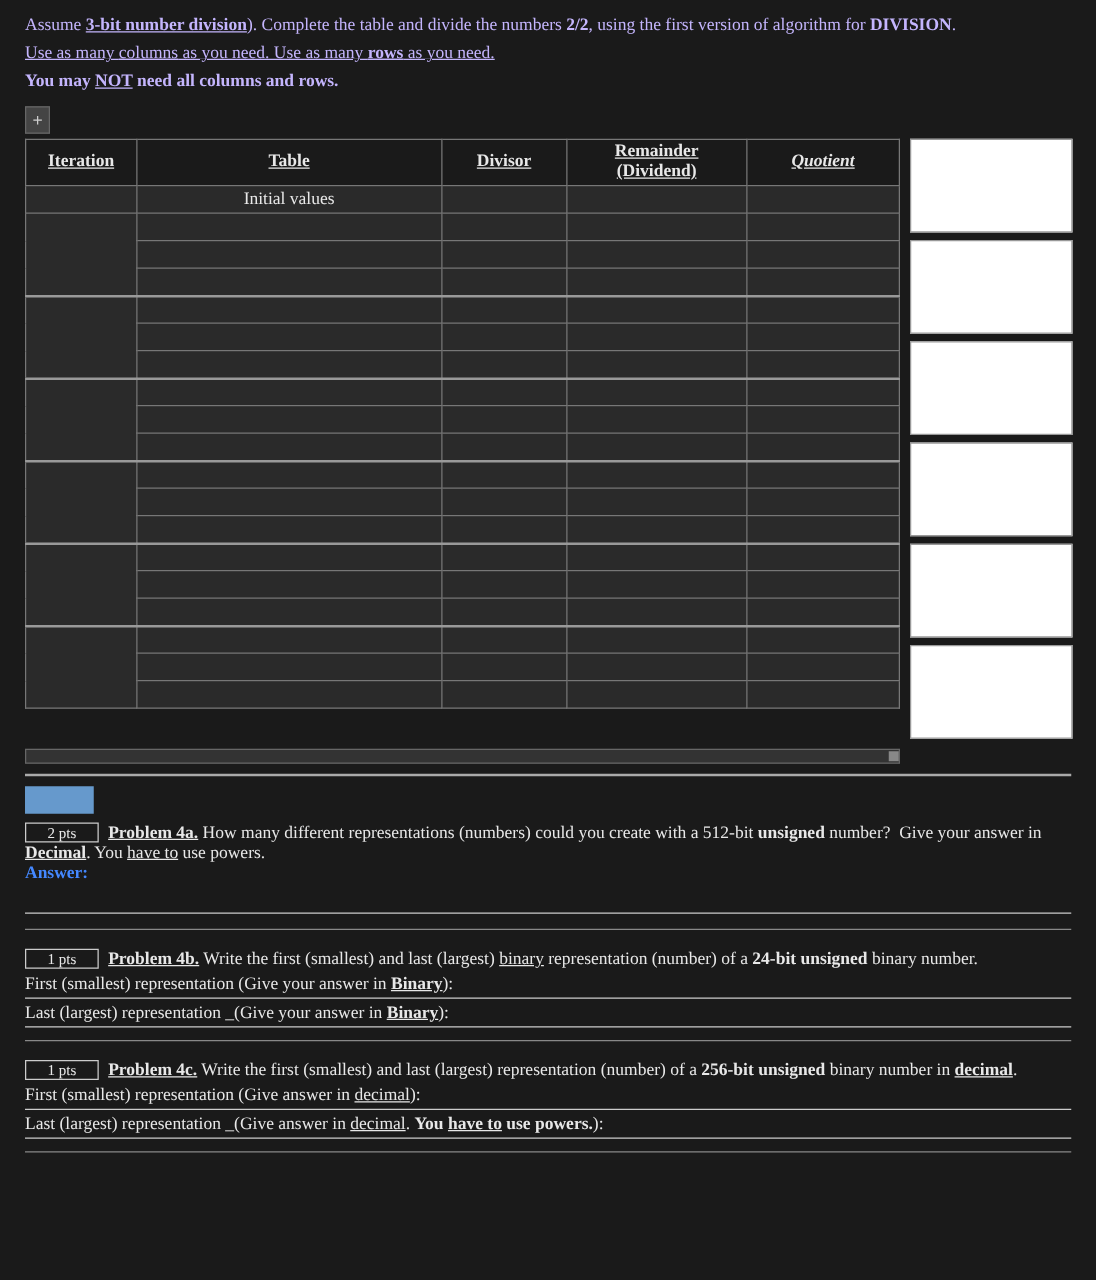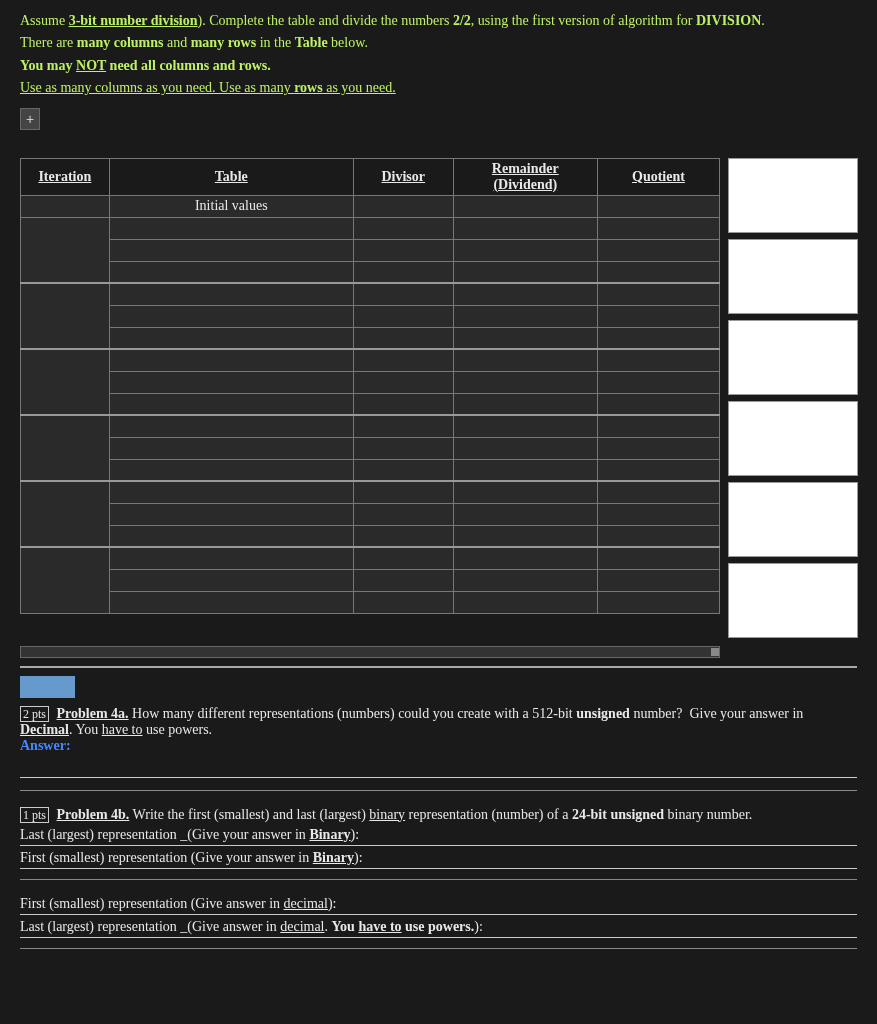--- a/index.html
+++ b/index.html
@@ -10,21 +10,21 @@
       font-size: 14px;
       width: 877px;
       min-height: 1024px;
     }
 
     .page-container {
       padding: 10px 20px;
     }
 
     .instruction-text {
-      color: #bef264;
+      color: #c4b5fd;
       line-height: 1.6;
       margin-bottom: 8px;
     }
 
     .instruction-text u {
       text-decoration: underline;
     }
 
     .instruction-text strong {
       font-weight: bold;
@@ -38,21 +38,20 @@
       padding: 2px 5px;
       cursor: pointer;
       font-size: 14px;
       margin-bottom: 4px;
     }
 
     .table-wrapper {
       display: flex;
       align-items: flex-start;
       margin-bottom: 8px;
-      margin-top: 24px;
     }
 
     .division-table {
       border-collapse: collapse;
       width: 700px;
       flex-shrink: 0;
     }
 
     .division-table th, .division-table td {
       border: 1px solid #777;
@@ -77,21 +76,21 @@
     .initial-values-row td {
       text-align: center;
       color: #e8e8e8;
       font-size: 14px;
     }
 
     .col-iteration { width: 80px; }
     .col-step { width: 220px; }
     .col-divisor { width: 90px; }
     .col-remainder { width: 130px; }
-    .col-quotient { width: 110px; }
+    .col-quotient { width: 110px; font-style: italic; }
 
     .side-panels {
       display: flex;
       flex-direction: column;
       margin-left: 8px;
       gap: 6px;
     }
 
     .side-panel {
       background: white;
@@ -137,21 +136,21 @@
 
     .problem-title {
       font-weight: bold;
       text-decoration: underline;
       margin-top: 12px;
     }
 
     .pts-label {
       font-size: 12px;
       border: 1px solid #ccc;
-      padding: 0 2px;
+      padding: 0 17px;
       margin-right: 4px;
     }
 
     .answer-label {
       color: #4488ff;
       font-weight: bold;
     }
 
     .answer-line {
       display: block;
@@ -178,23 +177,22 @@
     }
   </style>
 </head>
 <body>
 
 <div class="page-container">
 
   
   <div class="instruction-text">
     <p>Assume <u><strong>3-bit number division</strong></u>). Complete the table and divide the numbers <strong>2/2</strong>, using the first version of algorithm for <strong>DIVISION</strong>.</p>
-    <p>There are <strong>many columns</strong> and <strong>many rows</strong> in the <strong>Table</strong> below.</p>
+    <p><u>Use as many <u>columns</u> as you need. Use as many <strong><u>rows</u></strong> as you need.</u></p>
     <p><strong>You may <u>NOT</u> need all columns and rows.</strong></p>
-    <p><u>Use as many <u>columns</u> as you need. Use as many <strong><u>rows</u></strong> as you need.</u></p>
   </div>
 
   
   <button class="add-row-btn">+</button>
 
   
   <div class="table-wrapper">
     <table class="division-table">
       <thead>
         <tr>
@@ -369,29 +367,34 @@
   </div>
 
   
   <div class="problem-section">
     <p>
       <span class="pts-label">1 pts</span>
       <strong><span class="problem-title">Problem 4b.</span></strong>
       Write the first (smallest) and last (largest) <u>binary</u> representation (number) of a <strong>24-bit unsigned</strong> binary number.
     </p>
     <div class="answer-line-prefix">
+      <span>First (smallest) representation (Give your answer in <strong><u>Binary</u></strong>):</span>
+    </div>
+    <div class="answer-line-prefix">
       <span>Last (largest) representation _(Give your answer in <strong><u>Binary</u></strong>):</span>
     </div>
-    <div class="answer-line-prefix">
-      <span>First (smallest) representation (Give your answer in <strong><u>Binary</u></strong>):</span>
-    </div>
   </div>
 
   
   <div class="problem-section">
+    <p>
+      <span class="pts-label">1 pts</span>
+      <strong><span class="problem-title">Problem 4c.</span></strong>
+      Write the first (smallest) and last (largest) representation (number) of a <strong>256-bit unsigned</strong> binary number in <strong><u>decimal</u></strong>.
+    </p>
     <div class="answer-line-prefix">
       <span>First (smallest) representation (Give answer in <u>decimal</u>):</span>
     </div>
     <div class="answer-line-prefix">
       <span>Last (largest) representation _(Give answer in <u>decimal</u>. <strong>You <u>have to</u> use powers.</strong>):</span>
     </div>
   </div>
 
 </div>
 

